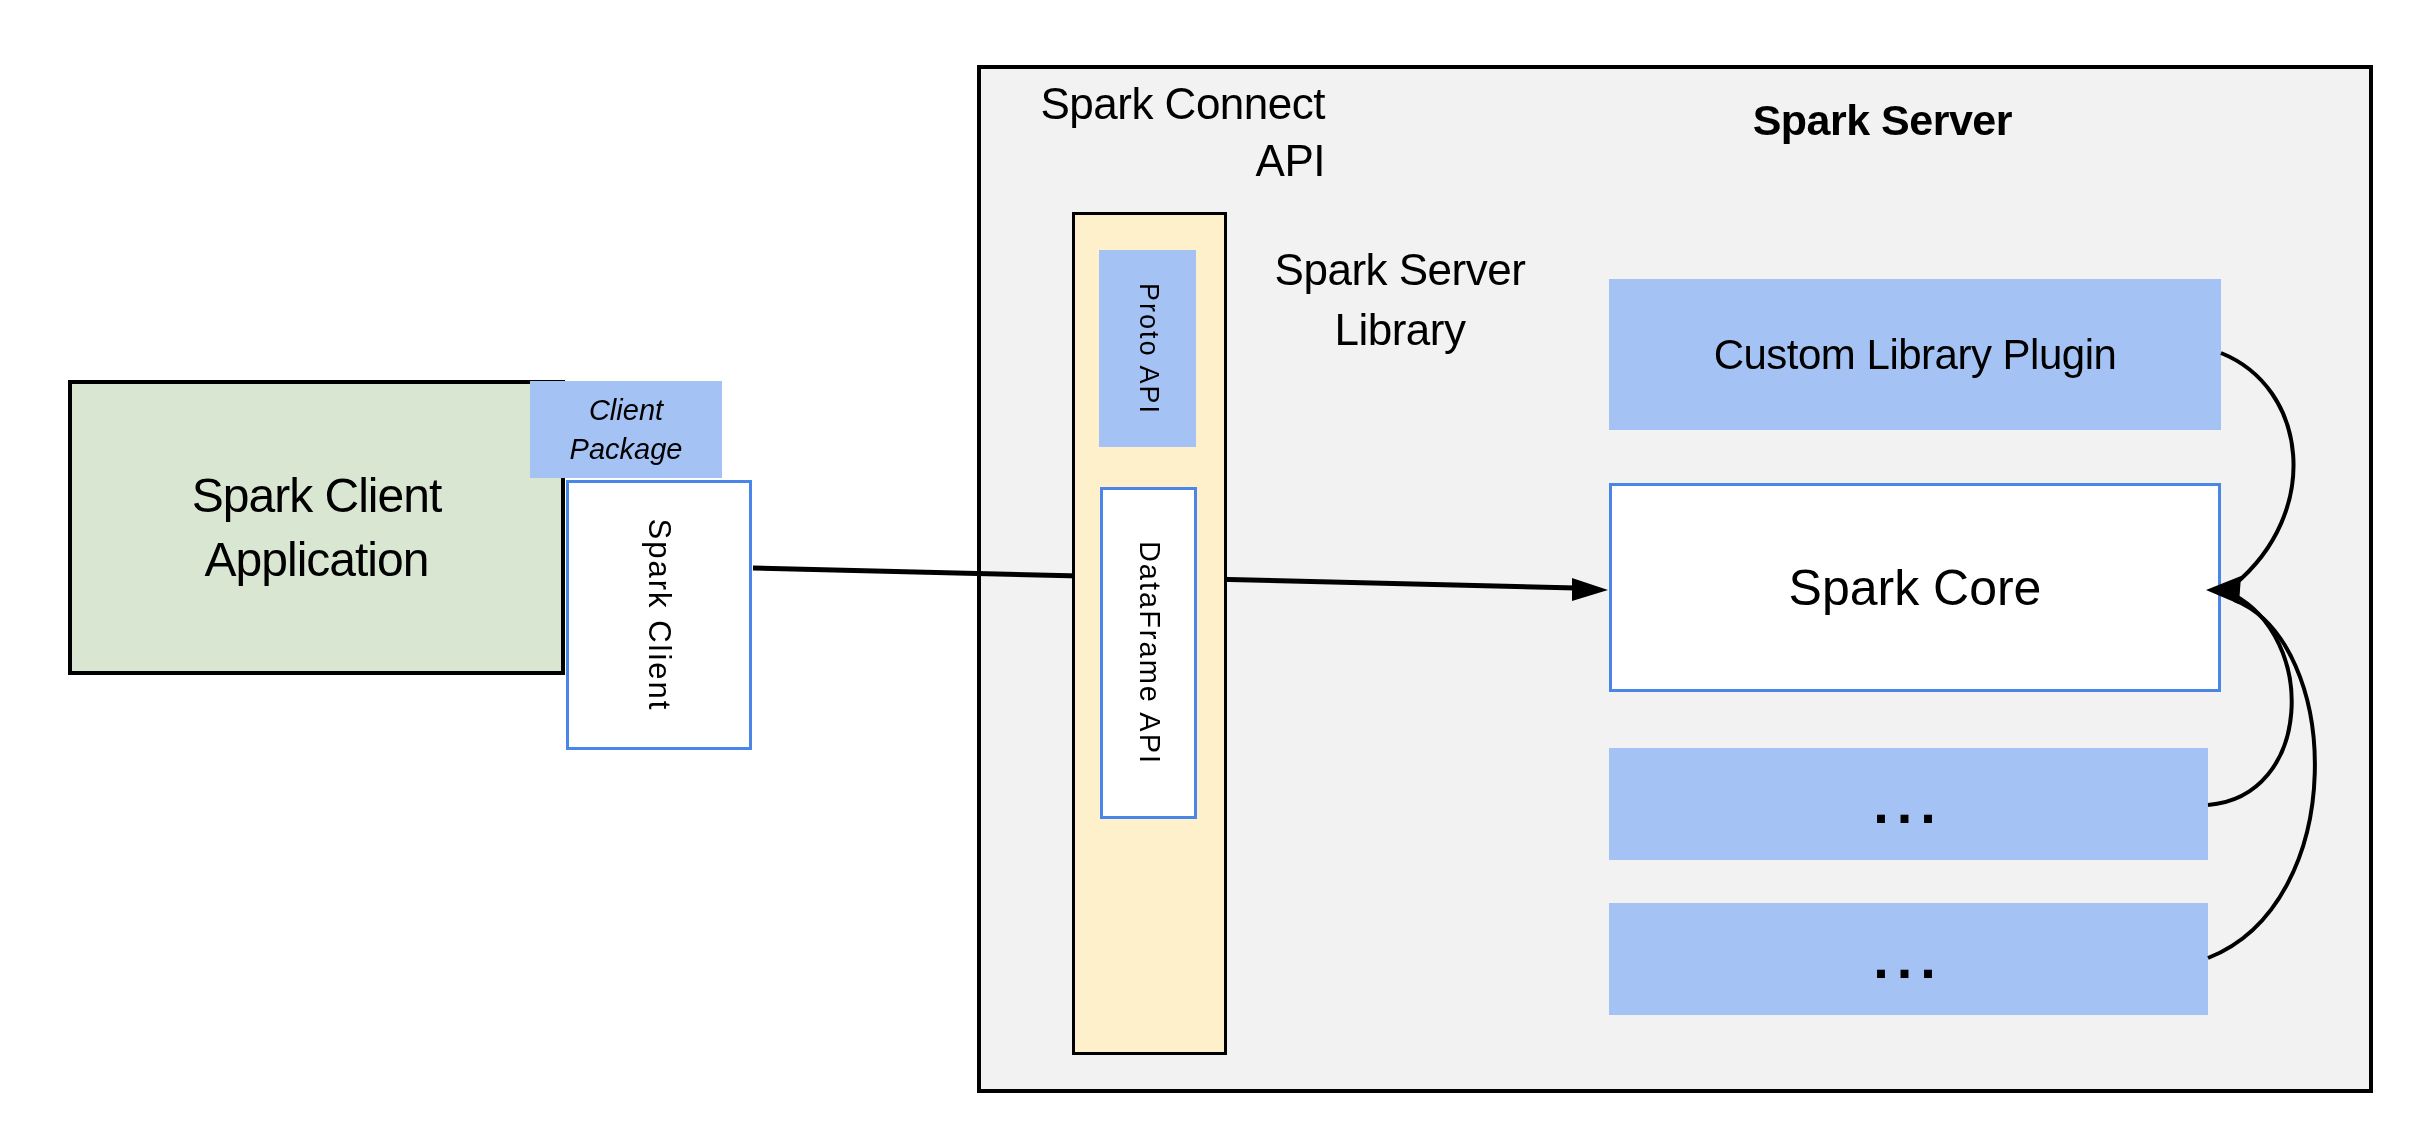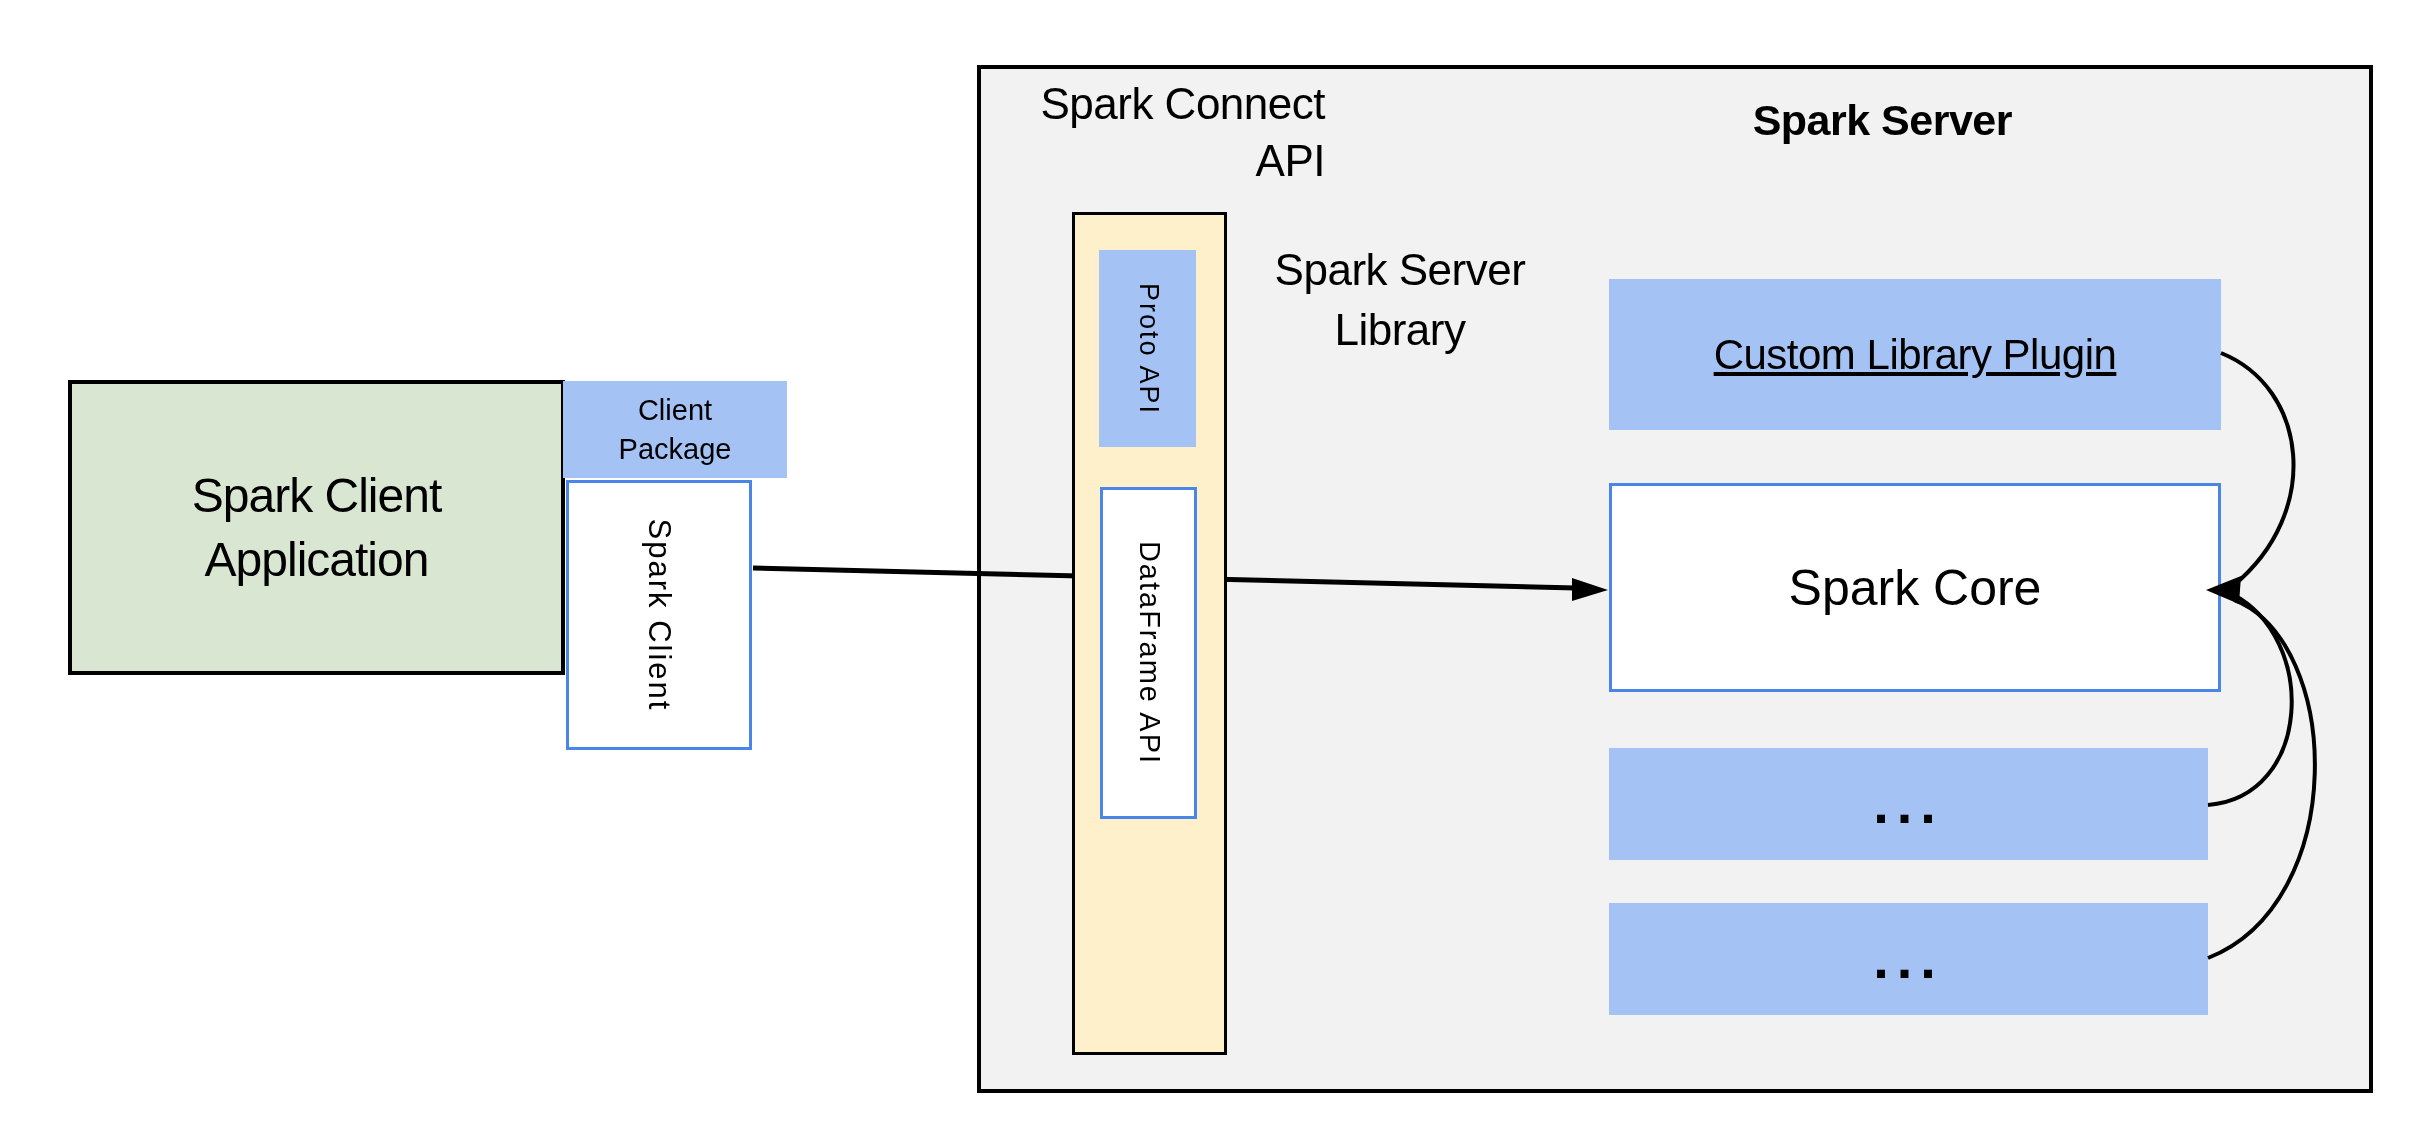--- a/index.html
+++ b/index.html
@@ -24,42 +24,42 @@
     text-align:right; z-index:1; letter-spacing:-0.5px;
   }
   .server-library-label {
     left:1250px; top:240px; width:300px; font-size:44px; line-height:60px;
     text-align:center; z-index:1; letter-spacing:-0.5px;
   }
 
   
   .plugin-box {
     left:1609px; top:279px; width:612px; height:151px; background:var(--blue-fill);
-    font-size:42px; letter-spacing:-0.5px; z-index:1;text-decoration:underline;
+    font-size:42px; letter-spacing:-0.5px; z-index:1;
   }
   .core-box {
     left:1609px; top:483px; width:612px; height:209px; background:var(--white);
     border:3px solid var(--blue-border); box-sizing:border-box; font-size:50px; z-index:1;
   }
   .dots-box-1 { left:1609px; top:748px; }
   .dots-box-2 { left:1609px; top:903px; }
   .dots-box {
     width:599px; height:112px; background:var(--blue-fill); z-index:1;
     font-size:56px; line-height:1; letter-spacing:8px; font-weight:bold;
   }
 
   
   .client-app-box {
     left:68px; top:380px; width:497px; height:295px; background:var(--green);
     border:4px solid var(--black); box-sizing:border-box; z-index:1;
   }
   .client-app-box .inner { width:460px; font-size:48px; line-height:64px; letter-spacing:-1px; }
   .client-package-box {
-    left:563px; top:381px; width:224px; height:97px; background:var(--blue-fill);
-    z-index:2; font-size:29px; line-height:39px;
+    left:530px; top:381px; width:192px; height:97px; background:var(--blue-fill);
+    z-index:2; font-size:29px; line-height:39px;font-style:italic;
   }
   .client-package-box .inner { width:130px; }
   .spark-client-box {
     left:566px; top:480px; width:186px; height:270px; background:var(--white);
     border:3px solid var(--blue-border); box-sizing:border-box; z-index:2;
   }
 
   
   .vwrap { position:absolute; left:50%; top:50%; width:0; height:0; }
   .vtext {

